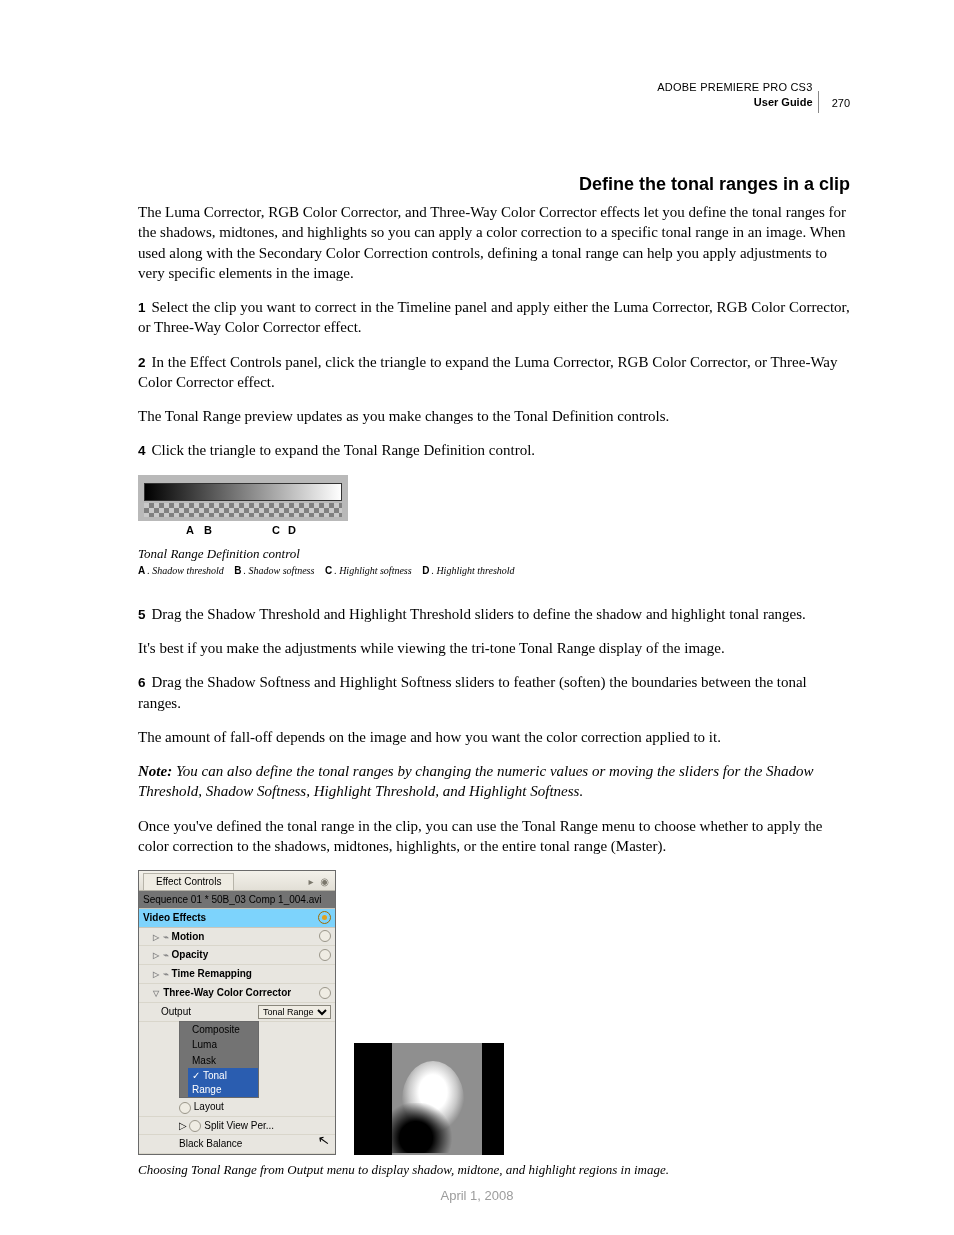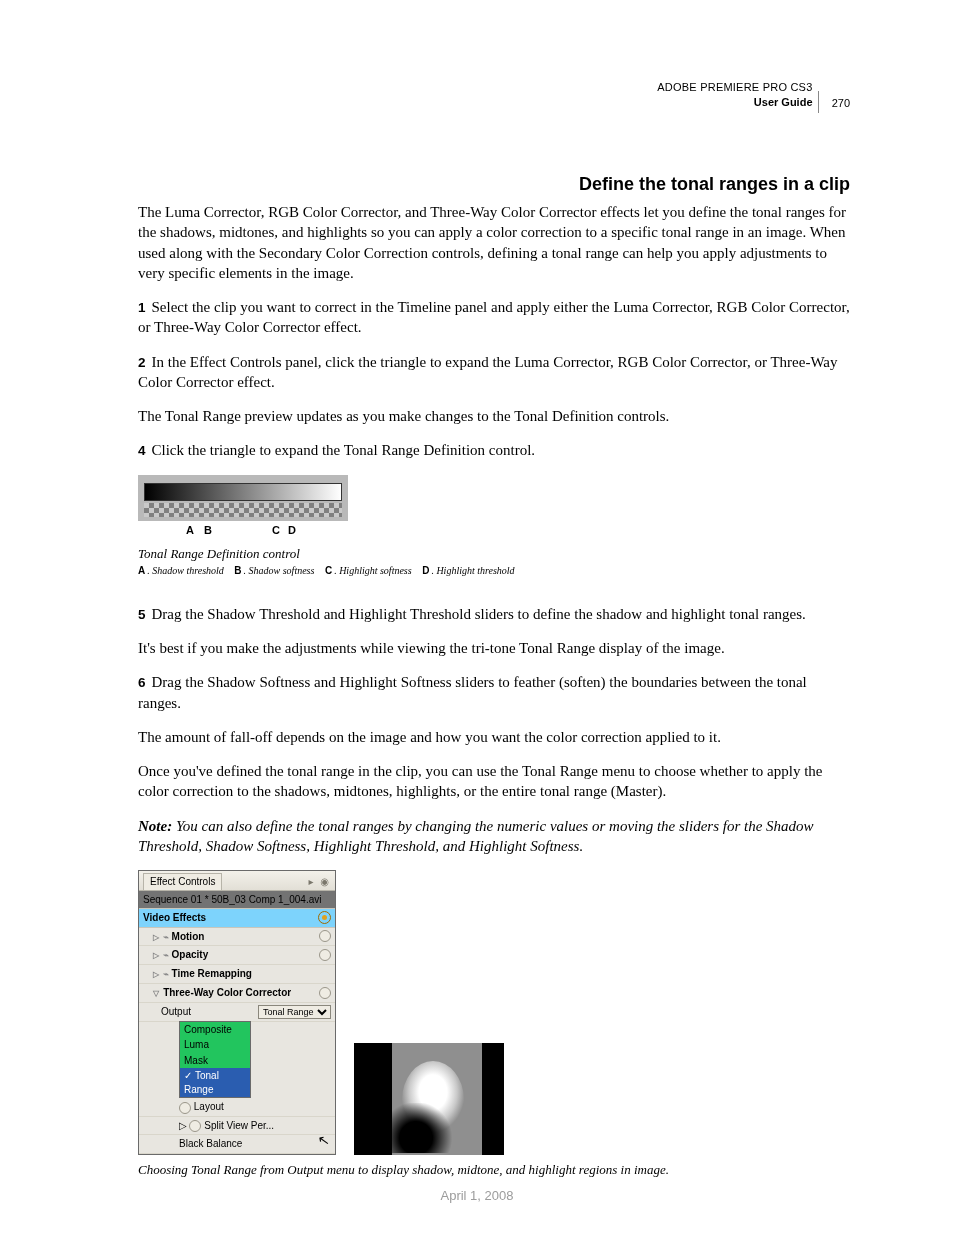--- a/index.html
+++ b/index.html
@@ -126,21 +126,21 @@
     border-bottom: 1px solid #b7b4a9;
     padding: 2px 4px 0 4px;
     display: flex;
     align-items: center;
     justify-content: space-between;
   }
   .panel .tab {
     background: #efece3;
     border: 1px solid #b7b4a9;
     border-bottom: none;
-    padding: 1px 6px;
+    padding: 1px 12px;
     font-size: 10px;
   }
   .panel .tabicons { color:#7a776c; font-size:10px; letter-spacing:2px; }
   .panel .seqrow {
     padding: 2px 4px;
     border-bottom: 1px solid #c9c6bb;
     background: #737373;
     white-space: nowrap;
     overflow: hidden;
   }
@@ -173,23 +173,24 @@
     font-family: inherit;
     height: 14px;
     background:#efece3;
     border:1px solid #8a877c;
   }
   .panel .menu {
     position: relative;
     margin-left: 40px;
     margin-top: -1px;
     width: 70px;
-    background: #22c55e;
+    background: #737373;
     border: 1px solid #6a6a6a;
     font-size: 10px;
+    padding-left: 8px;
   }
   .panel .menu div { padding: 1px 4px; }
   .panel .menu .sel { background: #2a5db0; color: #fff; }
   .panel .menu .sel::before { content:"✓ "; }
   .panel .resetcirc {
     width:11px; height:11px; border:1px solid #a06a00; border-radius:50%;
     display:inline-block; position:relative;
   }
   .panel .resetcirc::after{
     content:""; position:absolute; left:3px; top:3px; width:5px; height:5px;
@@ -291,26 +292,26 @@
   <p class="step">
     <span class="num">5</span><span>Drag the Shadow Threshold and Highlight Threshold sliders to define the shadow and highlight tonal ranges.</span>
   </p>
   <p>It's best if you make the adjustments while viewing the tri-tone Tonal Range display of the image.</p>
 
   <p class="step">
     <span class="num">6</span><span>Drag the Shadow Softness and Highlight Softness sliders to feather (soften) the boundaries between the tonal ranges.</span>
   </p>
   <p>The amount of fall-off depends on the image and how you want the color correction applied to it.</p>
 
-  <p>Once you've defined the tonal range in the clip, you can use the Tonal Range menu to choose whether to apply the color correction to the shadows, midtones, highlights, or the entire tonal range (Master).</p>
-
   <p>
     <span class="note-label">Note:</span>
     <span class="note-body">You can also define the tonal ranges by changing the numeric values or moving the sliders for the Shadow Threshold, Shadow Softness, Highlight Threshold, and Highlight Softness.</span>
   </p>
+
+  <p>Once you've defined the tonal range in the clip, you can use the Tonal Range menu to choose whether to apply the color correction to the shadows, midtones, highlights, or the entire tonal range (Master).</p>
 
   <div class="fig2">
     <div class="panel-wrap">
       <div class="panel">
         <div class="tabbar">
           <span class="tab">Effect Controls</span>
           <span class="tabicons">▸ ◉</span>
         </div>
         <div class="seqrow">Sequence 01 * 50B_03 Comp 1_004.avi</div>
         <div class="section-hd">

